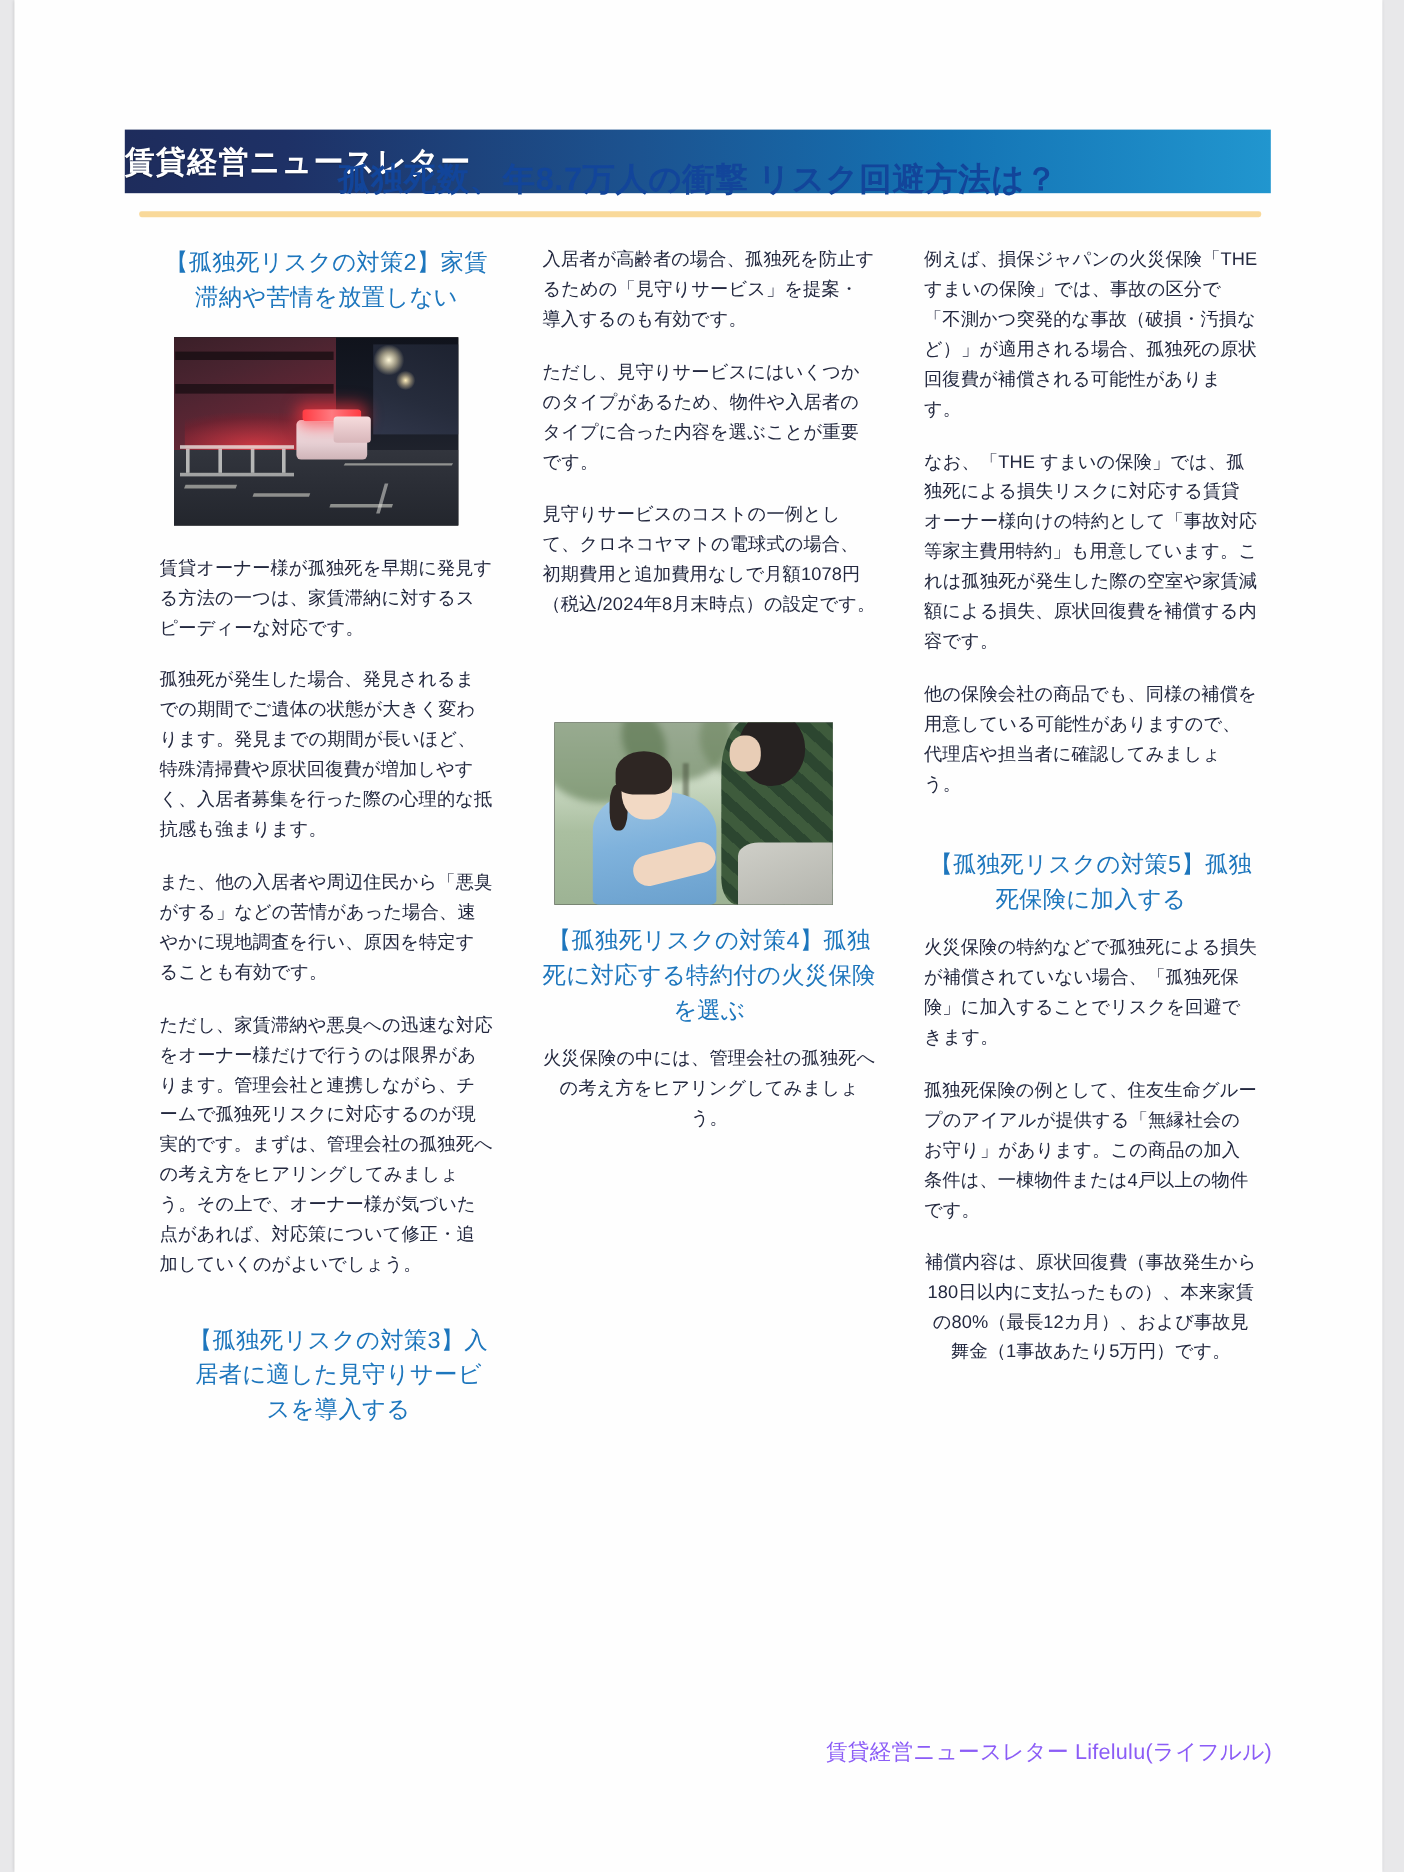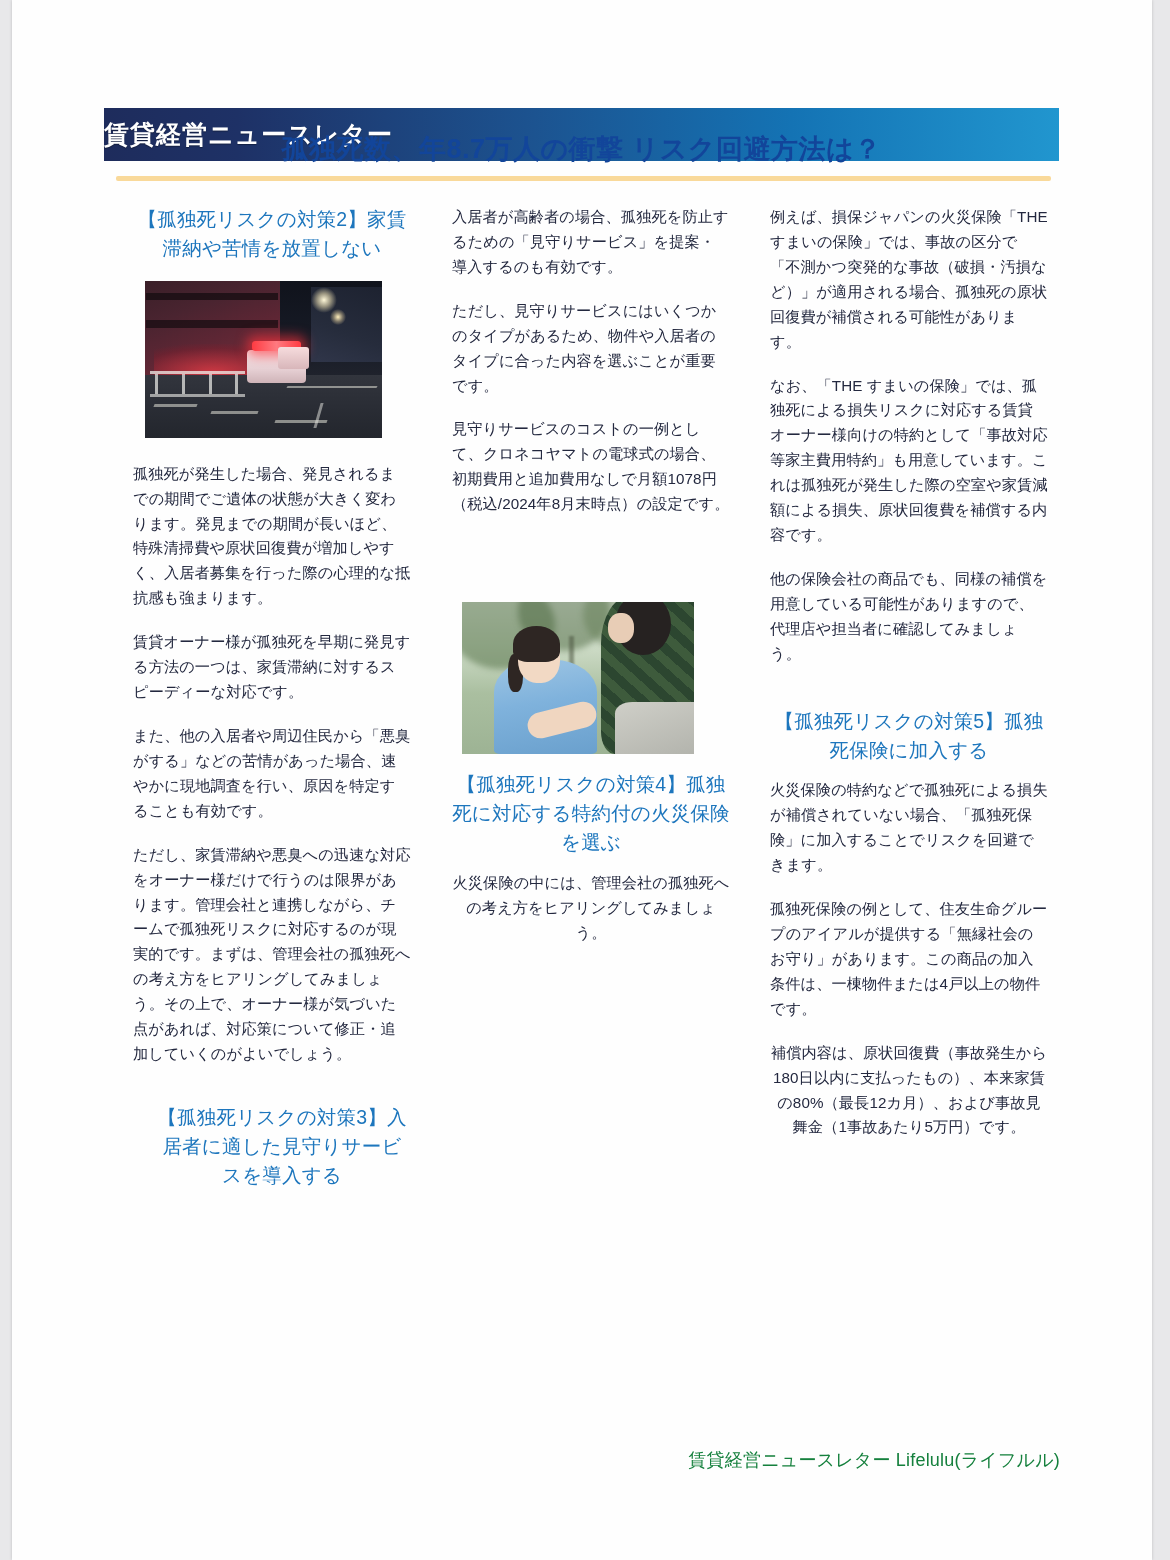--- a/index.html
+++ b/index.html
@@ -100,21 +100,21 @@
     background:repeating-linear-gradient(42deg,#3e5b3c 0px,#3e5b3c 9px,#2c4630 9px,#2c4630 18px),
                repeating-linear-gradient(132deg,rgba(20,40,22,.5) 0px,rgba(20,40,22,.5) 9px,transparent 9px,transparent 18px);
     border-radius:30% 0 0 14%;}
   .cg-head-r{position:absolute;right:10%;top:-6%;width:56px;height:62px;border-radius:50%;background:#262221;}
   .cg-pants-r{position:absolute;right:0;bottom:0;width:34%;height:34%;
     background:linear-gradient(160deg,#cfcfc8,#b3b4ad);border-radius:22% 0 0 0;}
   .cg-hand-r{position:absolute;right:26%;top:7%;width:26px;height:30px;border-radius:45%;background:#e8cdb6;}
   
   .footer{
     position:absolute;right:92px;bottom:88px;
-    color:#15803d;font-size:18px;letter-spacing:.2px;
+    color:#8b5cf6;font-size:18px;letter-spacing:.2px;
   }
 </style>
 </head>
 <body>
 
 <div class="page">
 
   <div class="masthead">
     <div class="masthead-title">賃貸経営ニュースレター</div>
   </div>
@@ -147,22 +147,22 @@
         <div class="ns-amb2"></div>
         <div class="ns-fence">
           <div class="ns-post" style="left:6%;top:0;height:100%;"></div>
           <div class="ns-post" style="left:34%;top:0;height:100%;"></div>
           <div class="ns-post" style="left:62%;top:0;height:100%;"></div>
           <div class="ns-post" style="left:90%;top:0;height:100%;"></div>
         </div>
         <div class="ns-curb"></div>
       </div>
 
+      <p class="body">賃貸オーナー様が孤独死を早期に発見する方法の一つは、家賃滞納に対するスピーディーな対応です。</p>
       <p class="body">孤独死が発生した場合、発見されるまでの期間でご遺体の状態が大きく変わります。発見までの期間が長いほど、特殊清掃費や原状回復費が増加しやすく、入居者募集を行った際の心理的な抵抗感も強まります。</p>
-      <p class="body">賃貸オーナー様が孤独死を早期に発見する方法の一つは、家賃滞納に対するスピーディーな対応です。</p>
       <p class="body">また、他の入居者や周辺住民から「悪臭がする」などの苦情があった場合、速やかに現地調査を行い、原因を特定することも有効です。</p>
       <p class="body">ただし、家賃滞納や悪臭への迅速な対応をオーナー様だけで行うのは限界があります。管理会社と連携しながら、チームで孤独死リスクに対応するのが現実的です。まずは、管理会社の孤独死への考え方をヒアリングしてみましょう。その上で、オーナー様が気づいた点があれば、対応策について修正・追加していくのがよいでしょう。</p>
 
       <h2 class="sec" style="margin-top:36px;margin-left:20px;">【孤独死リスクの対策3】入居者に適した見守りサービスを導入する</h2>
     </div>
 
     <div class="col col2">
       <p class="body">入居者が高齢者の場合、孤独死を防止するための「見守りサービス」を提案・導入するのも有効です。</p>
       <p class="body">ただし、見守りサービスにはいくつかのタイプがあるため、物件や入居者のタイプに合った内容を選ぶことが重要です。</p>
       <p class="body">見守りサービスのコストの一例として、クロネコヤマトの電球式の場合、初期費用と追加費用なしで月額1078円（税込/2024年8月末時点）の設定です。</p>

